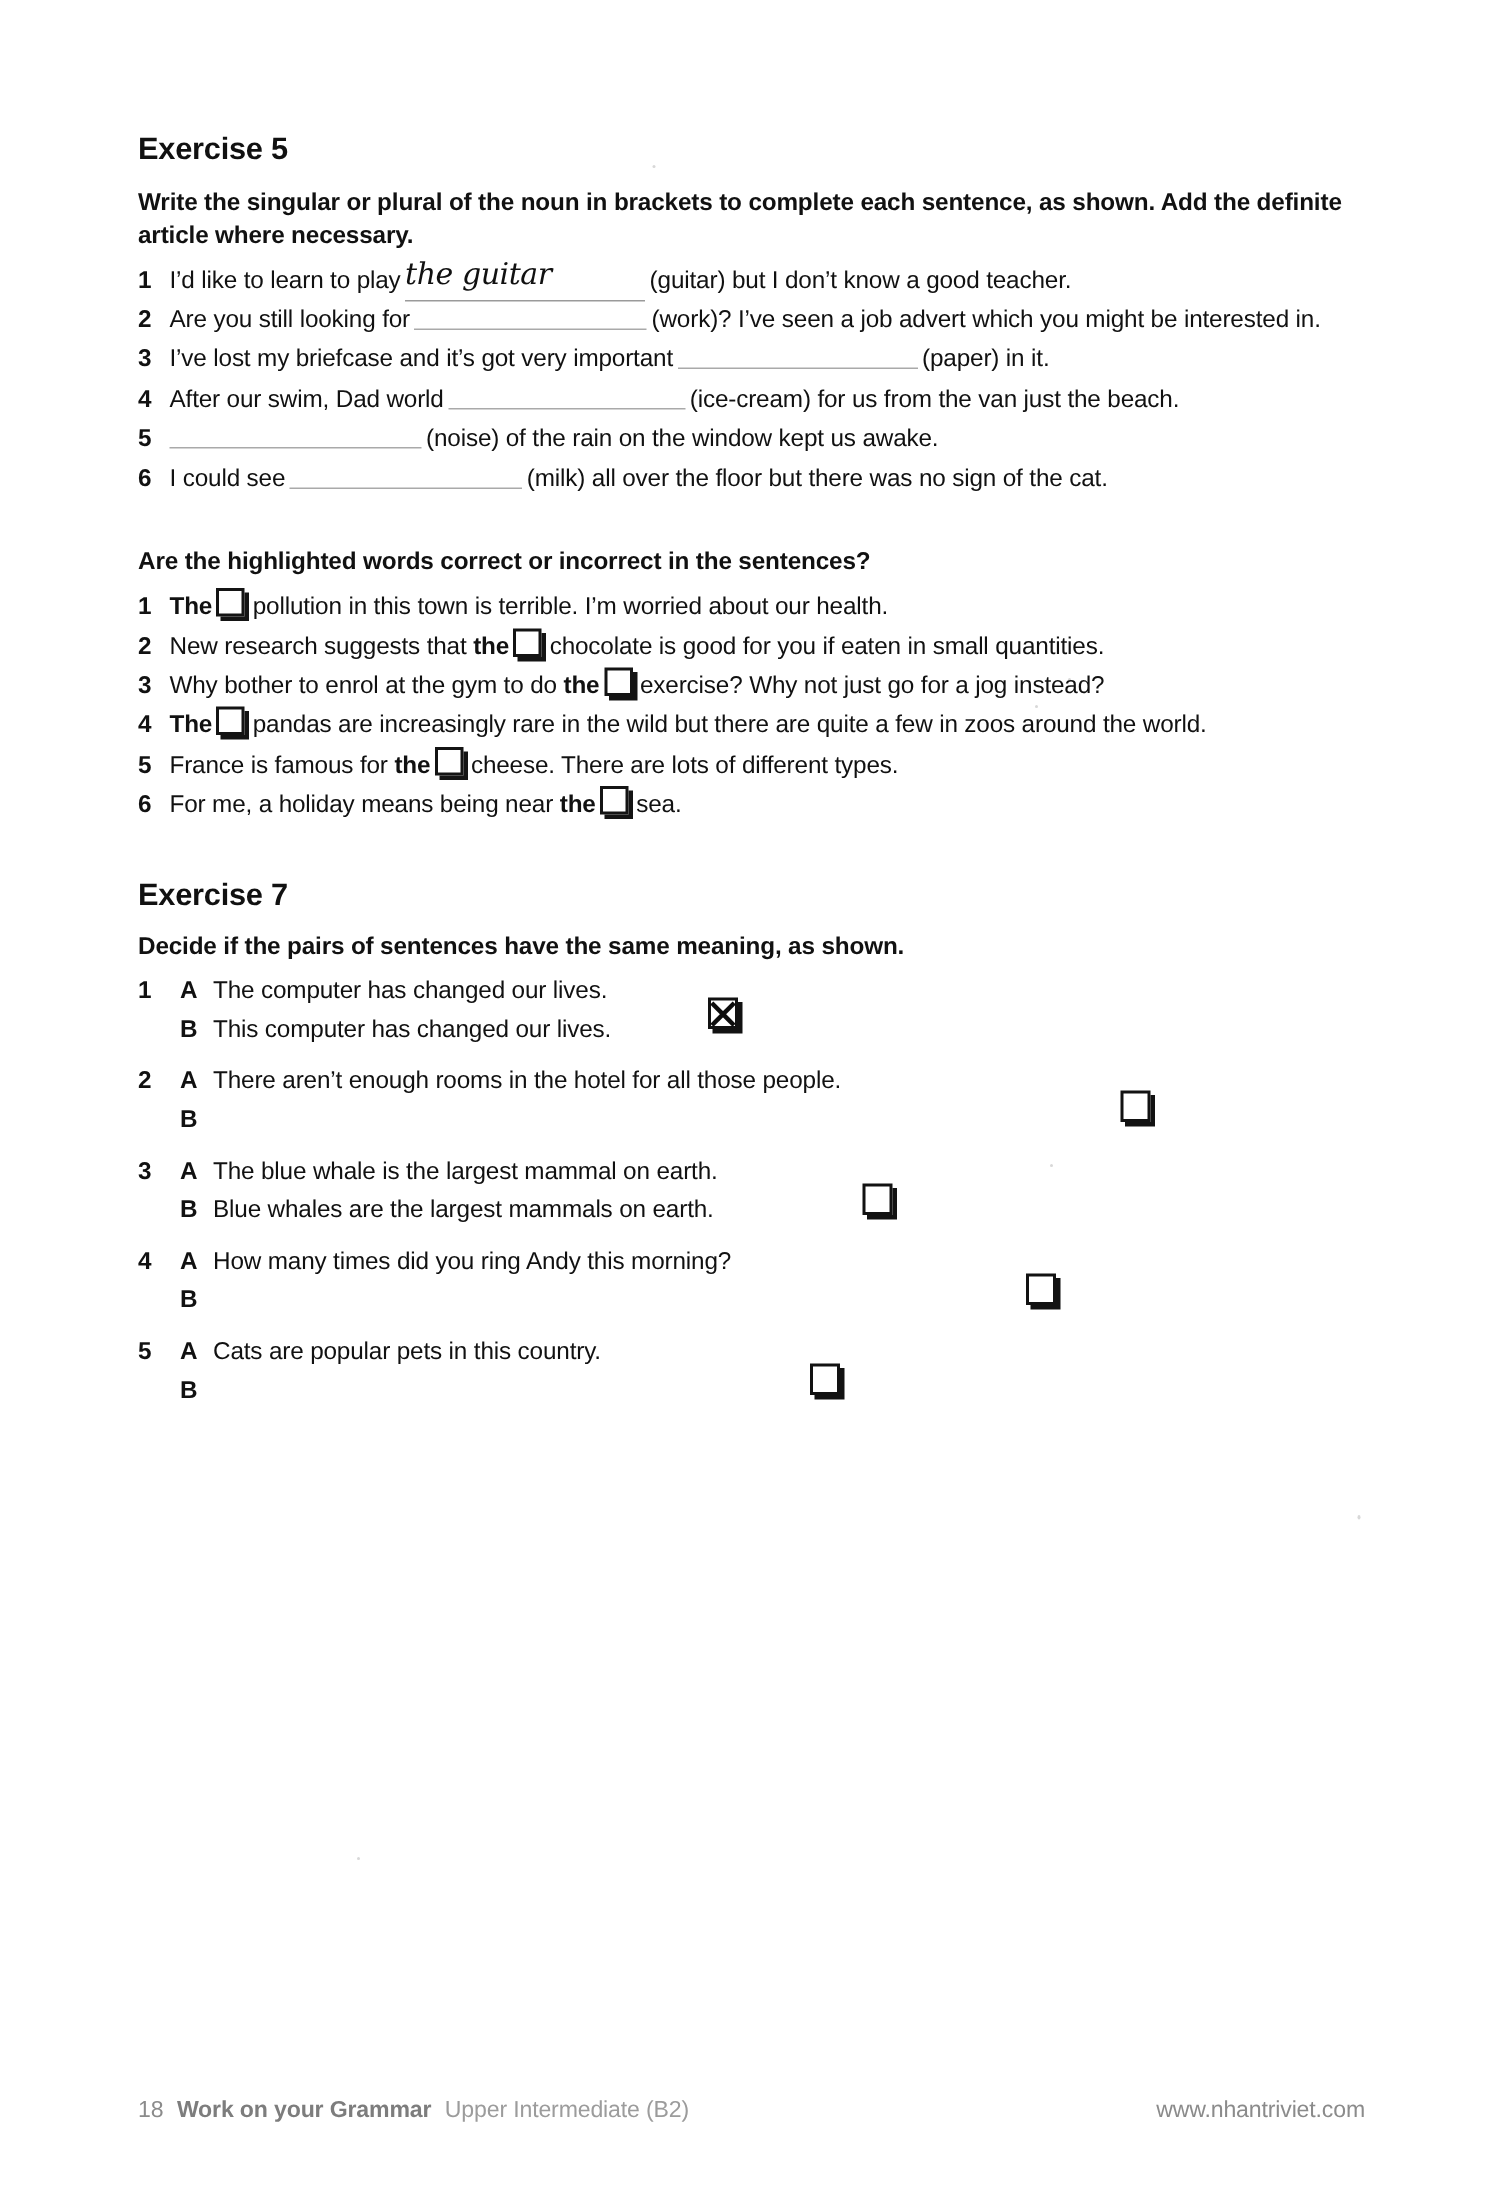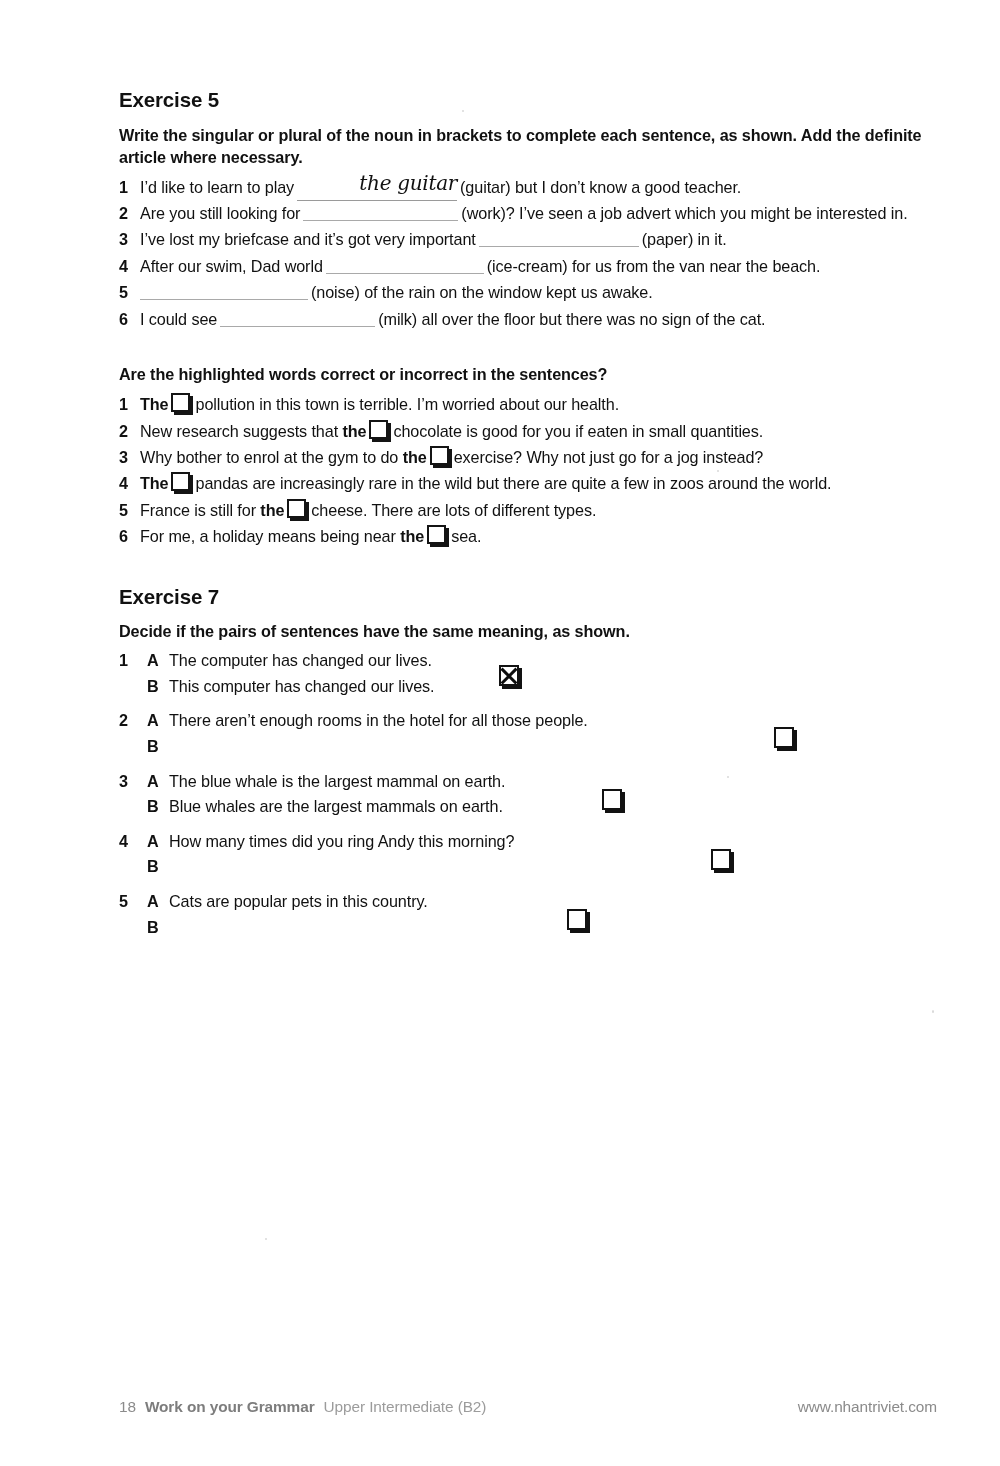--- a/index.html
+++ b/index.html
@@ -16,21 +16,20 @@
     color: #111111;
     overflow: hidden;
   }
 
   .page {
     position: absolute;
     left: 0; top: 0;
     width: 874px;
     height: 1466px;
     background: #fff;
-    margin-left: 27px;
   }
 
   .content {
     position: absolute;
     left: 92px;
     top: 88px;
     width: 816px;
   }
 
   
@@ -107,21 +106,21 @@
     margin: 0 3px -2px 3px;
   }
 
   
   .answer-blank {
     display: inline-block;
     position: relative;
     vertical-align: baseline;
     border-bottom: 1.4px solid #9a9a9a;
     opacity: 1;
-    text-align: right;
+    text-align: left;
     margin: 0 3px -2px 3px;
   }
   .answer-blank .hand {
     font-family: "DejaVu Serif", serif;
     font-style: italic;
     font-size: 20px;
     line-height: 1;
     letter-spacing: -0.3px;
     position: relative;
     top: -3px;
@@ -219,21 +218,21 @@
         <span class="txt"><span>Are you still looking for</span><span class="blank" style="width:155px"></span><span>(work)? I’ve seen a job advert which you might be interested in.</span></span>
       </div>
 
       <div class="row">
         <span class="num">3</span>
         <span class="txt"><span>I’ve lost my briefcase and it’s got very important</span><span class="blank" style="width:160px"></span><span>(paper) in it.</span></span>
       </div>
 
       <div class="row">
         <span class="num">4</span>
-        <span class="txt"><span>After our swim, Dad world</span><span class="blank" style="width:158px"></span><span>(ice-cream) for us from the van near the beach.</span></span>
+        <span class="txt"><span>After our swim, Dad world</span><span class="blank" style="width:158px"></span><span>(ice-cream) for us from the van just the beach.</span></span>
       </div>
 
       <div class="row">
         <span class="num">5</span>
         <span class="txt"><span class="blank" style="width:168px;margin-left:0"></span><span>(noise) of the rain on the window kept us awake.</span></span>
       </div>
 
       <div class="row">
         <span class="num">6</span>
         <span class="txt"><span>I could see</span><span class="blank" style="width:155px"></span><span>(milk) all over the floor but there was no sign of the cat.</span></span>
@@ -260,21 +259,21 @@
           <b>the</b><span class="cbox"></span><span>exercise? Why not just go for a jog instead?</span></span>
       </div>
 
       <div class="row">
         <span class="num">4</span>
         <span class="txt"><b>The</b><span class="cbox"></span><span>pandas are increasingly rare in the wild but there are quite a few in zoos around the world.</span></span>
       </div>
 
       <div class="row">
         <span class="num">5</span>
-        <span class="txt"><span>France is still for</span>
+        <span class="txt"><span>France is famous for</span>
           <b>the</b><span class="cbox"></span><span>cheese. There are lots of different types.</span></span>
       </div>
 
       <div class="row">
         <span class="num">6</span>
         <span class="txt"><span>For me, a holiday means being near</span>
           <b>the</b><span class="cbox"></span><span>sea.</span></span>
       </div>
     </section>
 

